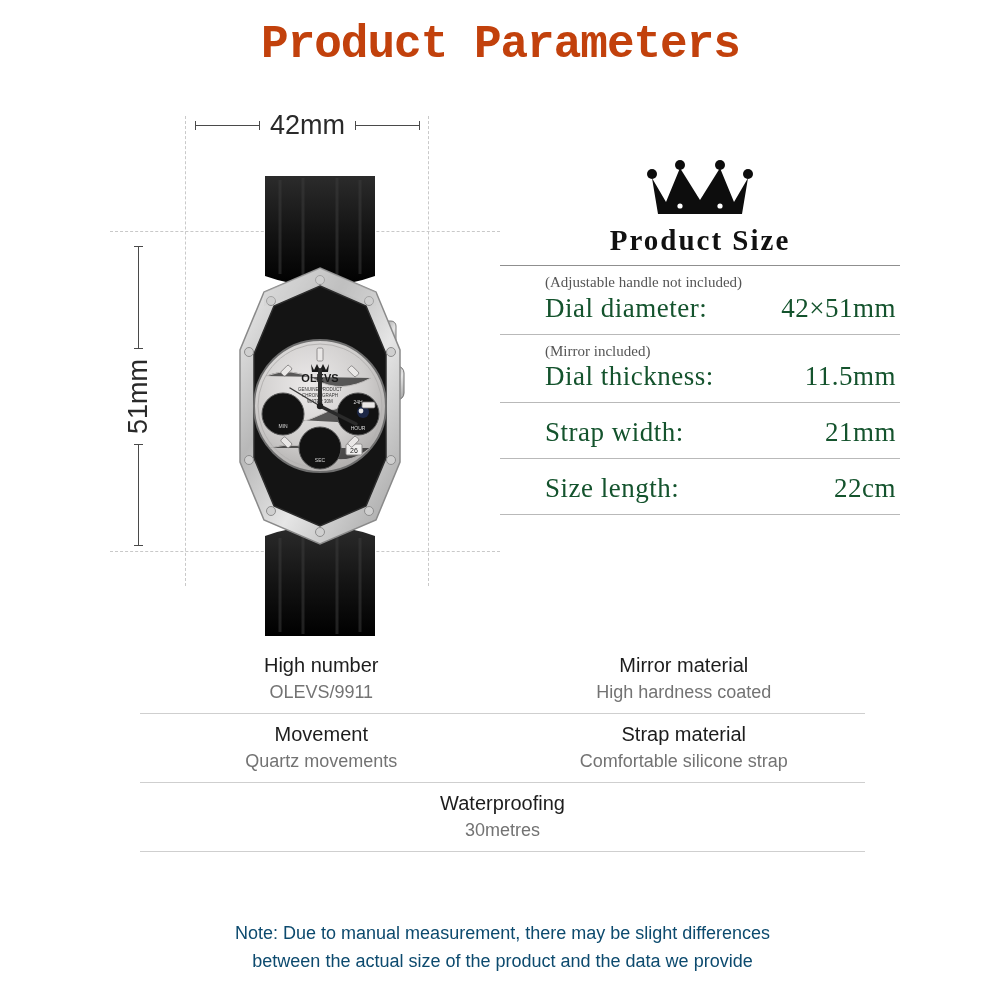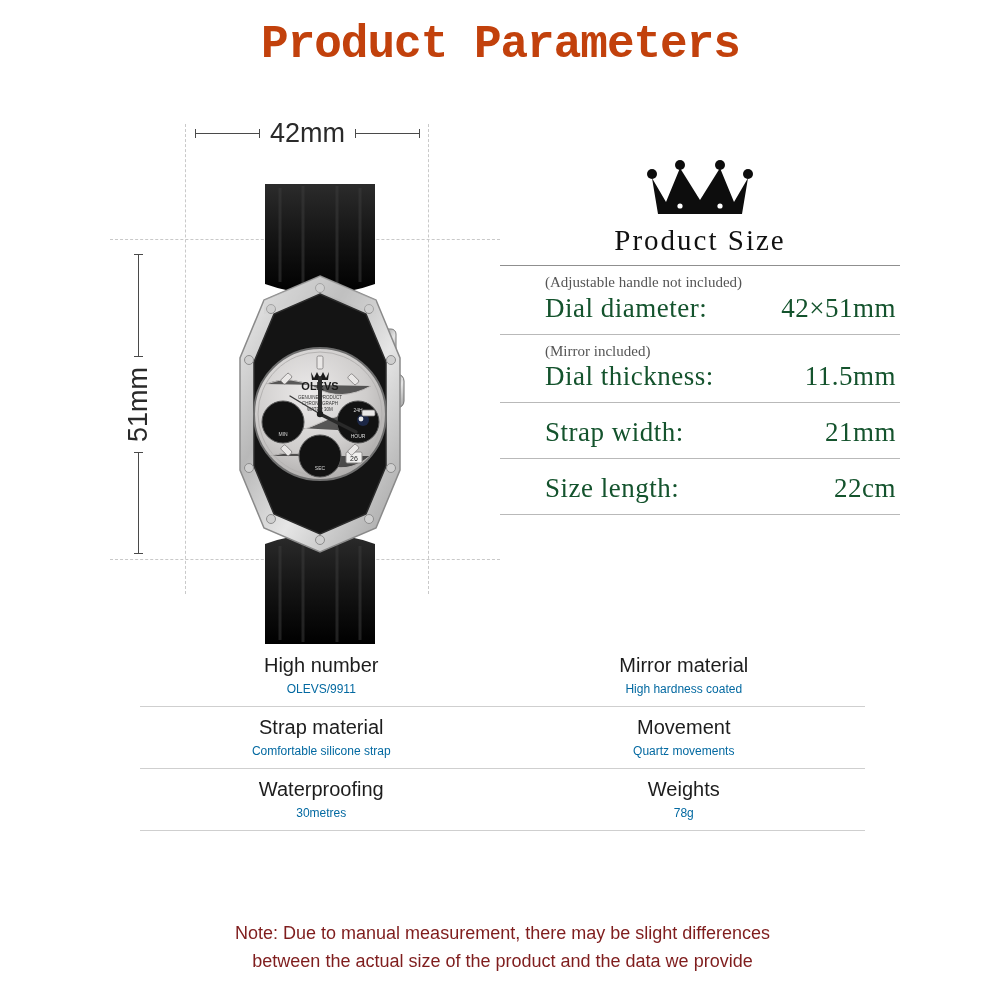--- a/index.html
+++ b/index.html
@@ -25,21 +25,21 @@
     letter-spacing: -1px;
     color: #c2410c;
     padding-top: 20px;
     line-height: 1.1;
   }
 
   
   .left-panel {
     position: absolute;
     left: 110px;
-    top: 104px;
+    top: 96px;
     width: 390px;
     height: 570px;
     text-align: right;
   }
 
   
   .dash-h {
     position: absolute;
     border-top: 1px dashed #c9c9c9;
     height: 0;
@@ -140,20 +140,21 @@
     margin-bottom: 2px;
   }
   .size-heading {
     text-align: center;
     font-family: "Liberation Serif", serif;
     font-size: 29px;
     letter-spacing: 2px;
     color: #111;
     padding-bottom: 8px;
     margin-bottom: 0;
+    font-weight: bold;
   }
   .hr {
     height: 1px;
     background: #b9b9b9;
     width: 100%;
   }
   .hr.dark { background: #8f8f8f; }
 
   .spec-row {
     position: relative;
@@ -192,37 +193,37 @@
     flex: 1;
     text-align: center;
     padding: 9px 4px 10px 4px;
   }
   .param-name {
     font-size: 20px;
     color: #1d1d1d;
     margin-bottom: 5px;
   }
   .param-value {
-    font-size: 12px;
-    color: #0369a1;
+    font-size: 18px;
+    color: #737373;
   }
   .param-sep {
     height: 1px;
     background: #cfcfcf;
     width: 100%;
   }
 
   .note {
     position: absolute;
     left: 140px;
     top: 920px;
     width: 725px;
     text-align: center;
     font-size: 18px;
-    color: #7f1d1d;
+    color: #0c4a6e;
     line-height: 1.55;
   }
 </style>
 </head>
 <body>
 
 <div class="page-title">Product Parameters</div>
 
 <div class="left-panel">
 
@@ -407,39 +408,35 @@
     </div>
     <div class="param-cell">
       <div class="param-name">Mirror material</div>
       <div class="param-value">High hardness coated</div>
     </div>
   </div>
   <div class="param-sep"></div>
 
   <div class="param-row">
     <div class="param-cell">
+      <div class="param-name">Movement</div>
+      <div class="param-value">Quartz movements</div>
+    </div>
+    <div class="param-cell">
       <div class="param-name">Strap material</div>
       <div class="param-value">Comfortable silicone strap</div>
-    </div>
-    <div class="param-cell">
-      <div class="param-name">Movement</div>
-      <div class="param-value">Quartz movements</div>
     </div>
   </div>
   <div class="param-sep"></div>
 
   <div class="param-row">
     <div class="param-cell">
       <div class="param-name">Waterproofing</div>
       <div class="param-value">30metres</div>
     </div>
-    <div class="param-cell">
-      <div class="param-name">Weights</div>
-      <div class="param-value">78g</div>
-    </div>
   </div>
   <div class="param-sep"></div>
 </div>
 
 <div class="note">
   <div>Note: Due to manual measurement, there may be slight differences</div>
   <div>between the actual size of the product and the data we provide</div>
 </div>
 
 </body></html>

